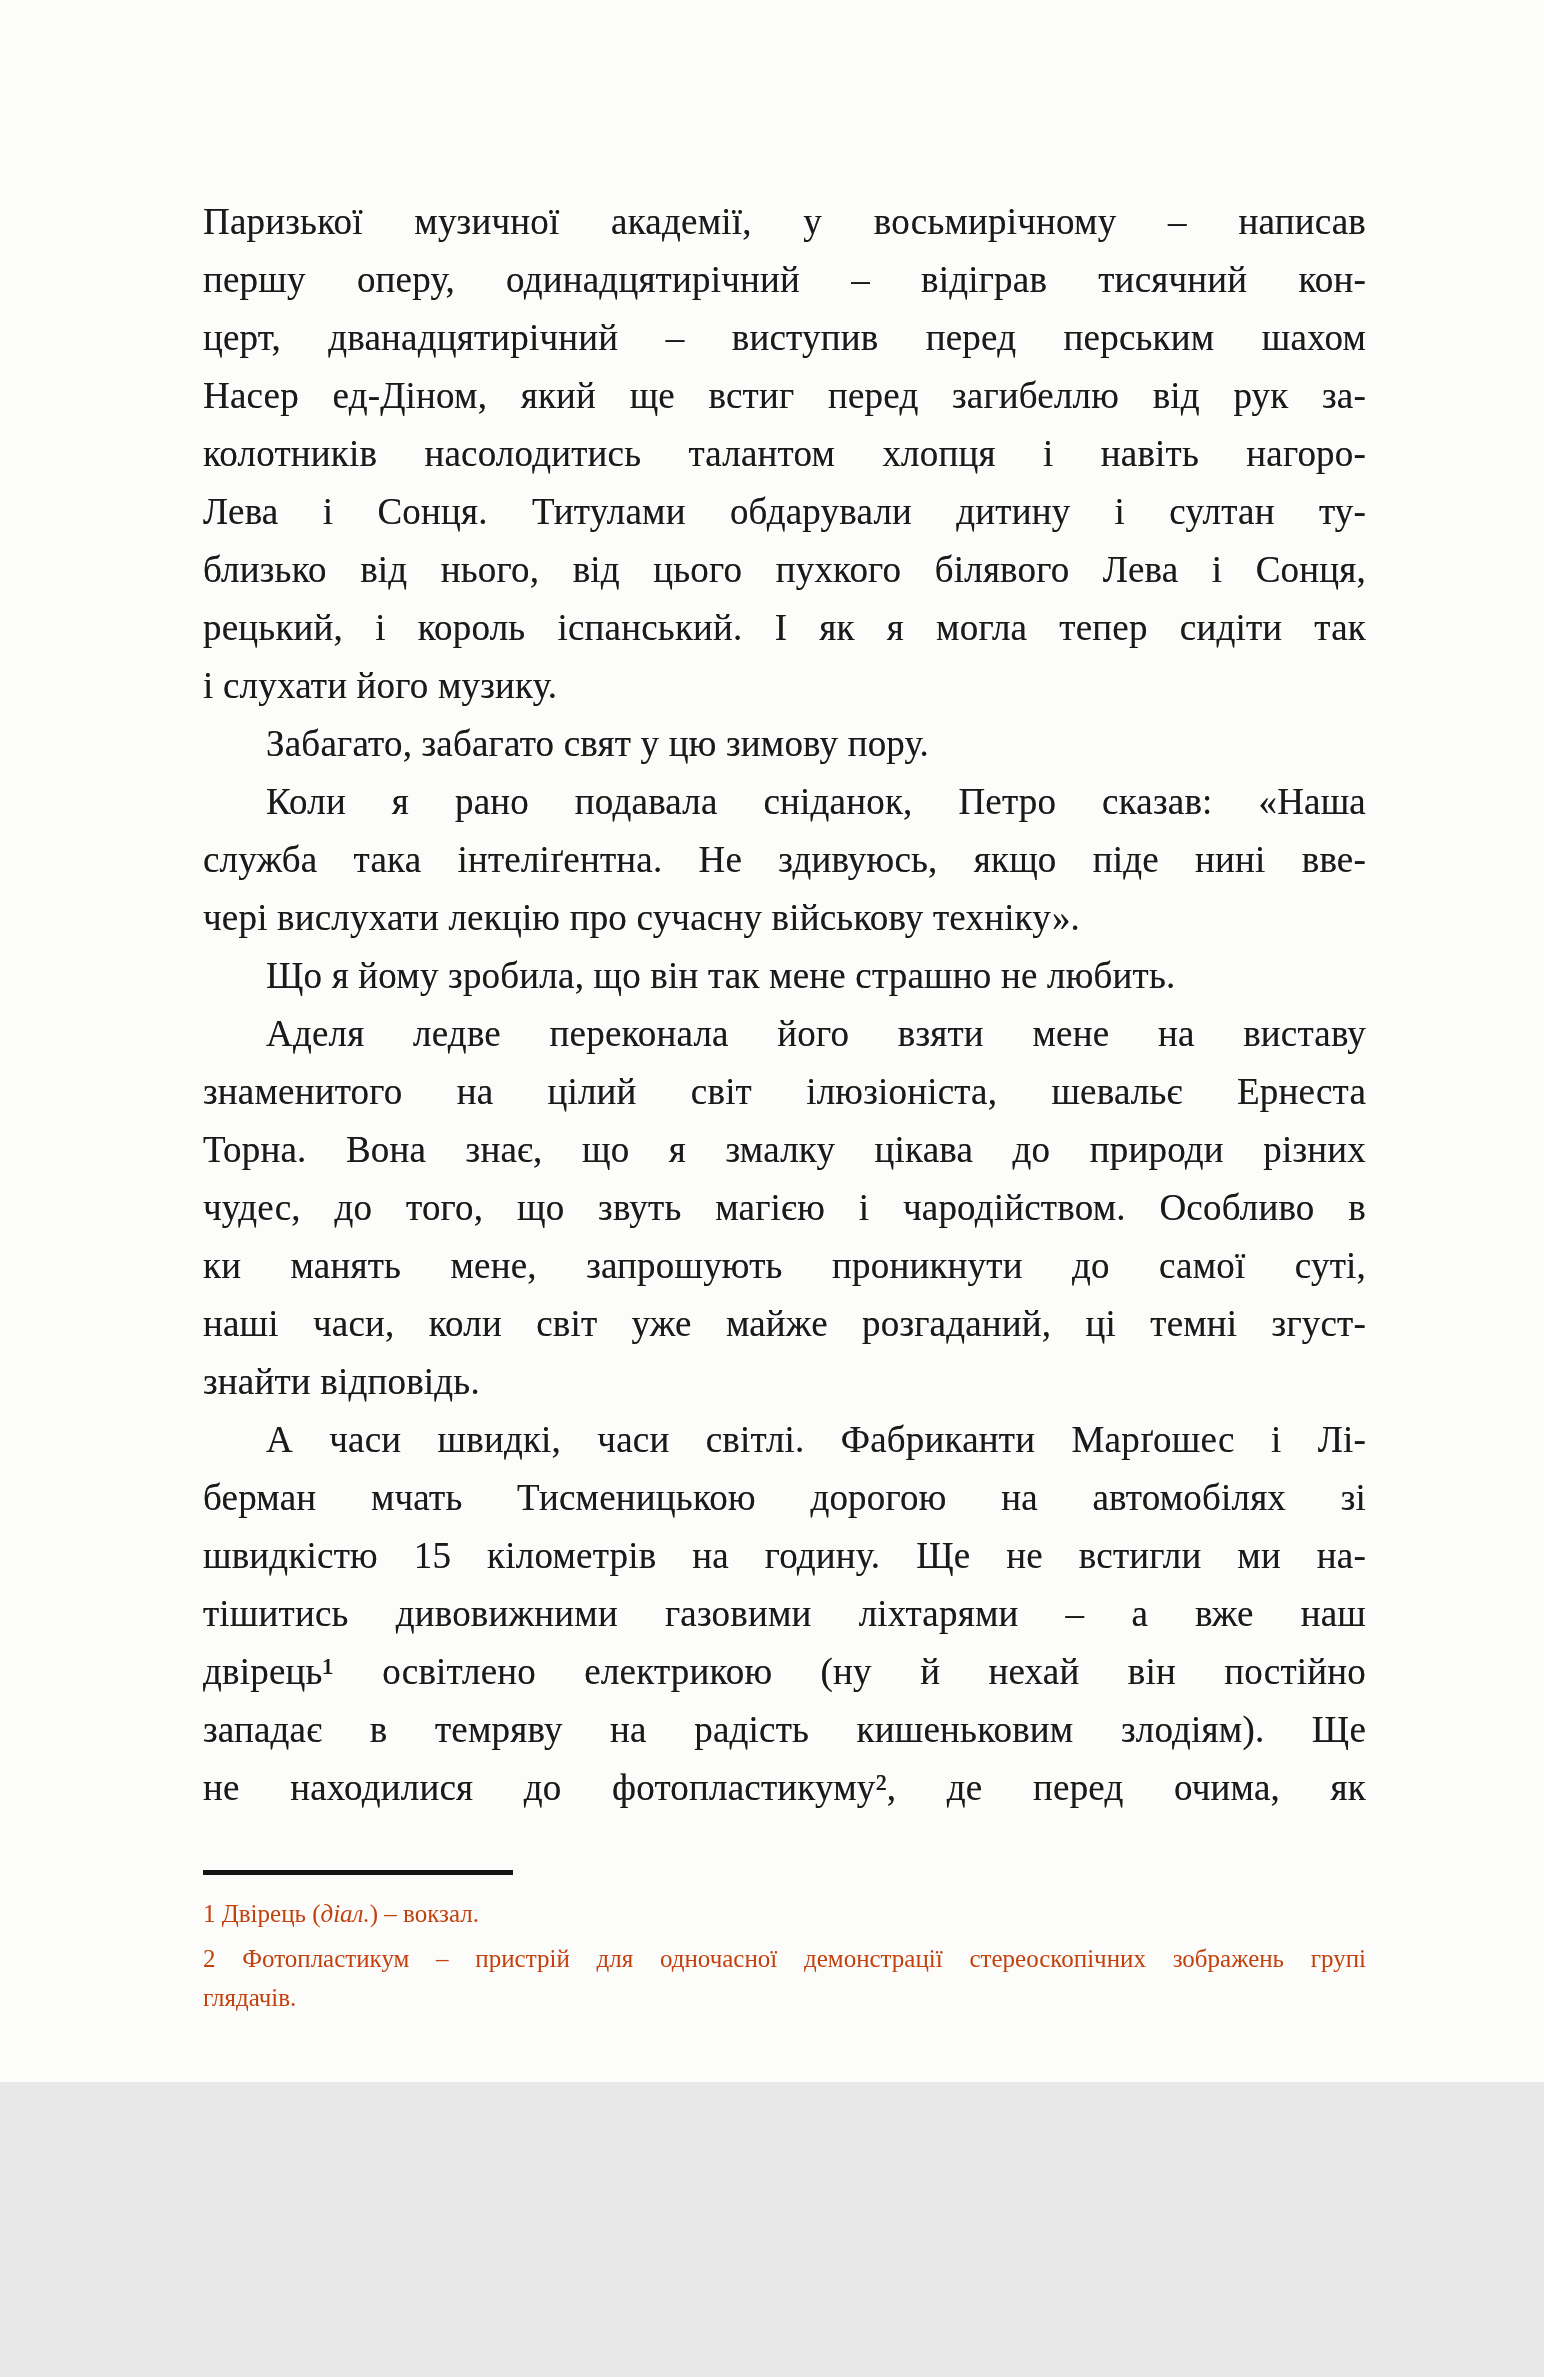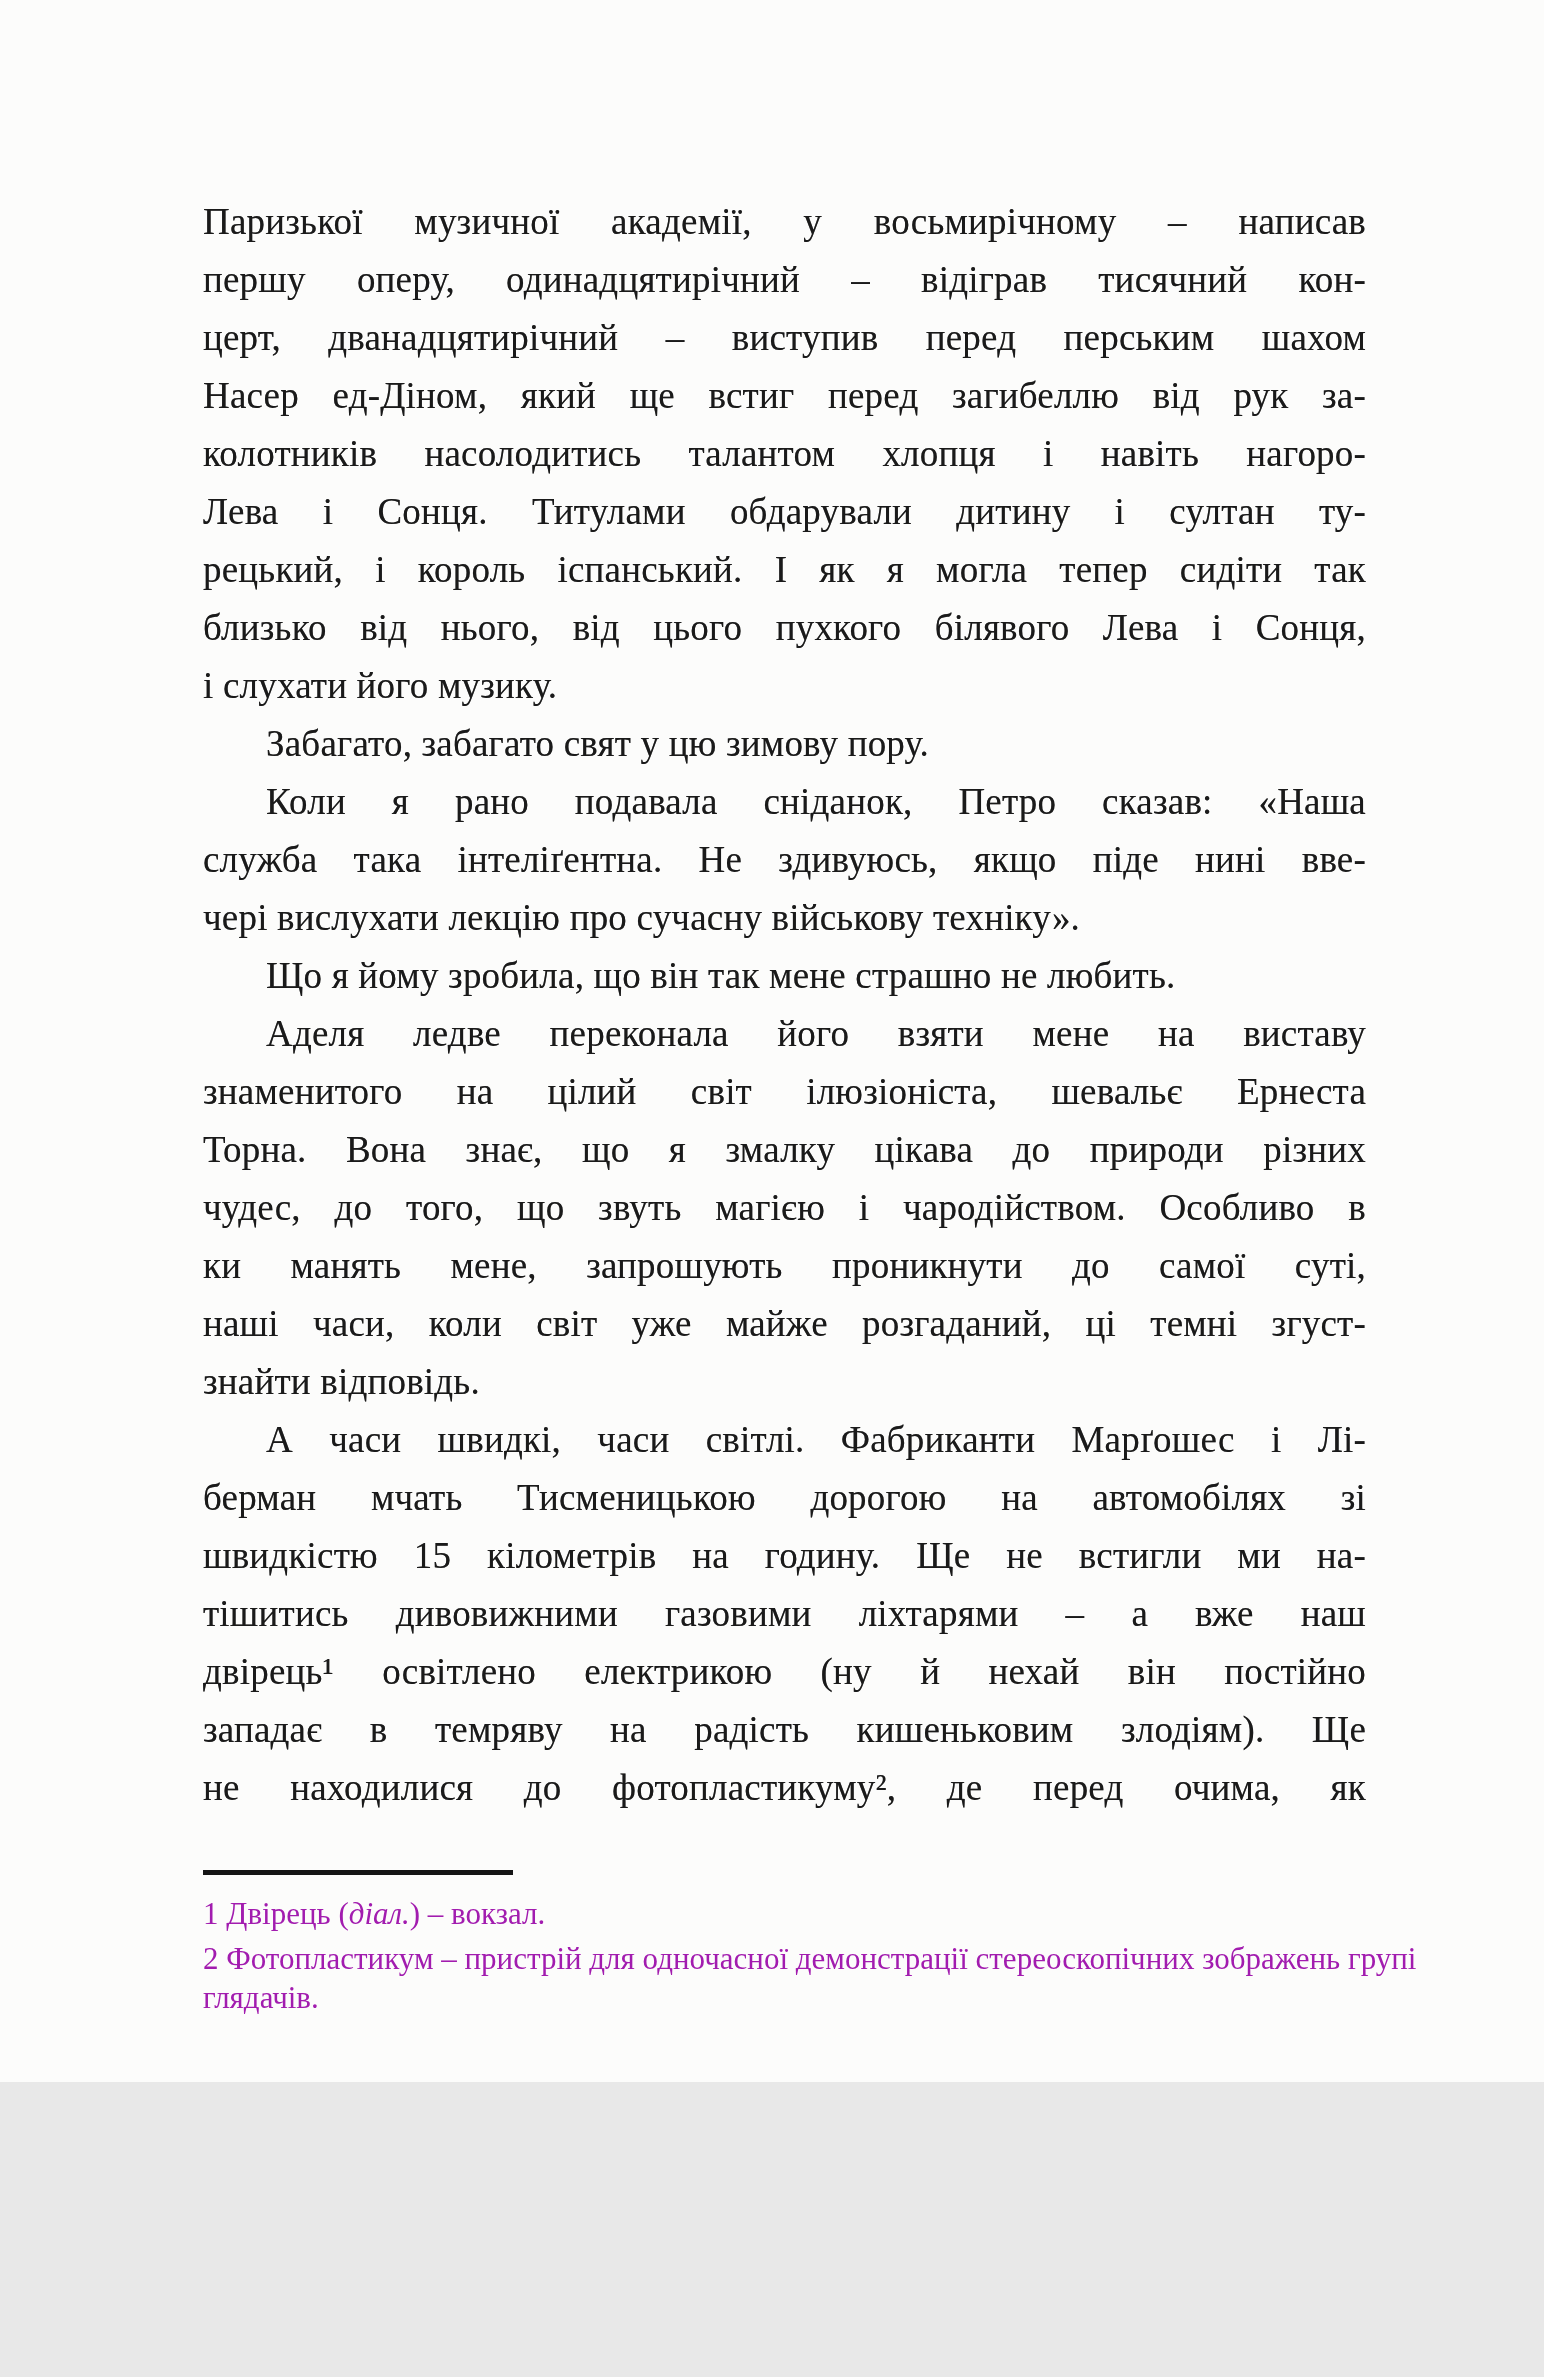--- a/index.html
+++ b/index.html
@@ -41,23 +41,23 @@
     text-indent: 63px;
   }
   .footnote-rule {
     margin-top: 53px;
     width: 310px;
     height: 4.8px;
     background: #151515;
   }
   .footnotes {
     margin-top: 19.3px;
-    font-size: 31px;
+    font-size: 25px;
     line-height: 39px;
-    color: #a21caf;
+    color: #c2410c;
   }
   .fn {
     margin: 0;
   }
   .fn-1 {
     margin-bottom: 6.4px;
   }
   .fn .it {
     font-style: italic;
   }
@@ -85,22 +85,22 @@
 
 <div class="page">
 
   <div class="text-block">
     <div class="line">Паризької музичної академії, у восьмирічному – написав</div>
     <div class="line">першу оперу, одинадцятирічний – відіграв тисячний кон-</div>
     <div class="line">церт, дванадцятирічний – виступив перед перським шахом</div>
     <div class="line">Насер ед-Діном, який ще встиг перед загибеллю від рук за-</div>
     <div class="line">колотників насолодитись талантом хлопця і навіть нагоро-</div>
     <div class="line">Лева і Сонця. Титулами обдарували дитину і султан ту-</div>
+    <div class="line">близько від нього, від цього пухкого білявого Лева і Сонця,</div>
     <div class="line">рецький, і король іспанський. І як я могла тепер сидіти так</div>
-    <div class="line">близько від нього, від цього пухкого білявого Лева і Сонця,</div>
     <div class="line noj">і слухати його музику.</div>
     <div class="line noj ind">Забагато, забагато свят у цю зимову пору.</div>
     <div class="line ind">Коли я рано подавала сніданок, Петро сказав: «Наша</div>
     <div class="line">служба така інтеліґентна. Не здивуюсь, якщо піде нині вве-</div>
     <div class="line noj">чері вислухати лекцію про сучасну військову техніку».</div>
     <div class="line noj ind">Що я йому зробила, що він так мене страшно не любить.</div>
     <div class="line ind">Аделя ледве переконала його взяти мене на виставу</div>
     <div class="line">знаменитого на цілий світ ілюзіоніста, шевальє Ернеста</div>
     <div class="line">Торна. Вона знає, що я змалку цікава до природи різних</div>
     <div class="line">чудес, до того, що звуть магією і чародійством. Особливо в</div>

